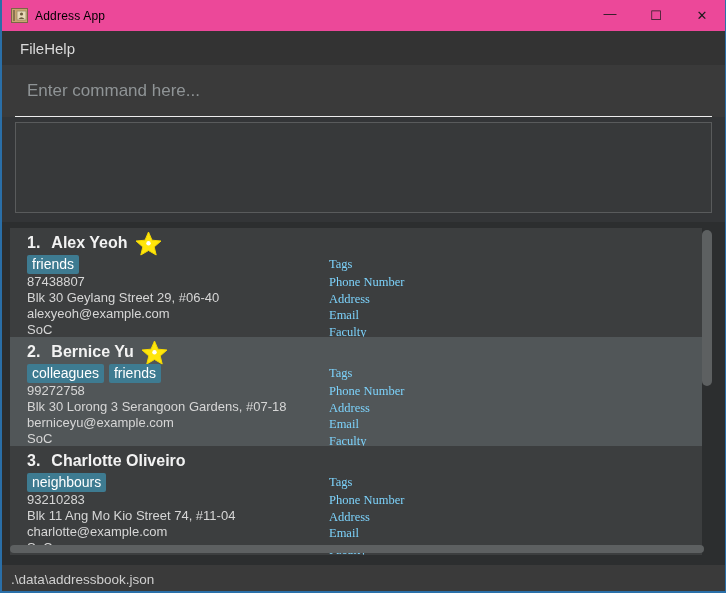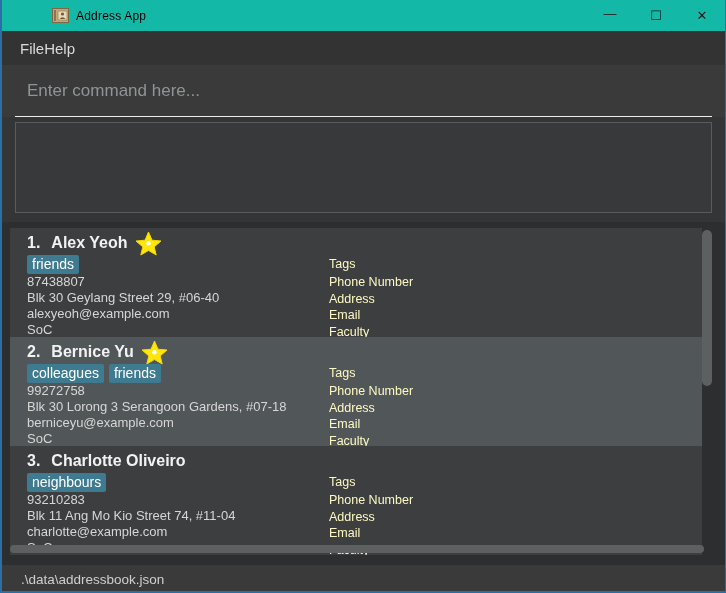--- a/index.html
+++ b/index.html
@@ -3,21 +3,21 @@
 <meta charset="utf-8">
 <style>
   * { margin:0; padding:0; box-sizing:border-box; }
   html,body { background:#888; font-family:"Liberation Sans", sans-serif; }
   .window{
     width:726px; height:593px; position:relative; background:#2c2e2f;
     border-left:2px solid #2a6fa8; border-right:1px solid #2a6fa8; border-bottom:2px solid #2a6fa8;
     overflow:hidden;
   }
   
-  .titlebar{ height:31px; background:#14b8a6; display:flex; align-items:center;padding-left:41px; }
+  .titlebar{ height:31px; background:#ec4899; display:flex; align-items:center; }
   .app-icon{ width:17px; height:15px; margin:0 7px 0 9px; flex:0 0 auto; }
   .title-text{ font-size:12px; color:#000; letter-spacing:.2px; }
   .win-controls{ margin-left:auto; display:flex; height:100%; }
   .win-btn{ width:46px; height:100%; display:flex; align-items:center; justify-content:center;
     font-size:13px; color:#1a1a1a; background:transparent; border:none; cursor:default; }
   .win-btn.min span{ transform:translateY(-2px); }
   
   .menubar{ height:34px; background:#333333; display:flex; align-items:center; padding-left:18px; }
   .menu-item{ color:#dadada; font-size:15px; }
   
@@ -38,31 +38,31 @@
   .cards{ width:692px; overflow:hidden; }
   .person-card{ background:#3c3e3f; display:flex; padding:4px 0 0 17px; height:109px; overflow:hidden; }
   .person-card.alt{ background:#515658; }
   .person-left{ flex:0 0 302px; }
   .name-row{ height:22px; display:flex; align-items:center; color:#f2f2f2; font-size:16px; font-weight:bold; }
   .p-index{ margin-right:11px; }
   .star{ width:27px; height:25px; margin-left:7px; flex:0 0 auto; }
   .tags-row{ height:19px; display:flex; align-items:center; gap:5px; margin-top:1px; }
   .tag{ background:#3e7b91; color:#fff; font-size:14px; padding:2px 5px 3px 5px; border-radius:2px; line-height:1; }
   .detail{ font-size:13px; line-height:16px; color:#d6d6d6; white-space:nowrap; }
-  .person-labels{ flex:1; padding-top:23px; color:#fef9c3; }
+  .person-labels{ flex:1; padding-top:23px; color:#7dd3fc;font-family:Liberation Serif, serif; }
   .person-labels .flabel{ display:block; font-size:12.5px; }
   .person-labels .flabel:first-child{ line-height:19px; }
   .person-labels .flabel:not(:first-child){ line-height:16.5px; }
   .vscroll-thumb{ position:absolute; top:8px; right:13px; width:10px; height:156px;
     background:#5d6061; border-radius:5px; }
   .hscroll-thumb{ position:absolute; left:8px; bottom:4px; width:694px; height:8px;
     background:#5d6061; border-radius:4px; }
   
   .bottom-gap{ height:8px; background:#2c2e2f; }
-  .statusbar{ height:28px; background:#3a3a3a; display:flex; align-items:center; padding-left:19px; }
+  .statusbar{ height:28px; background:#3a3a3a; display:flex; align-items:center; padding-left:9px; }
   .status-text{ color:#cfcfcf; font-size:13.5px; }
 </style>
 </head>
 <body>
 
 <div class="window">
 
   <div class="titlebar">
     <svg class="app-icon" viewBox="0 0 17 15">
       <rect x="0.5" y="0.5" width="16" height="14" fill="#c9a670" stroke="#7a6847"></rect>

